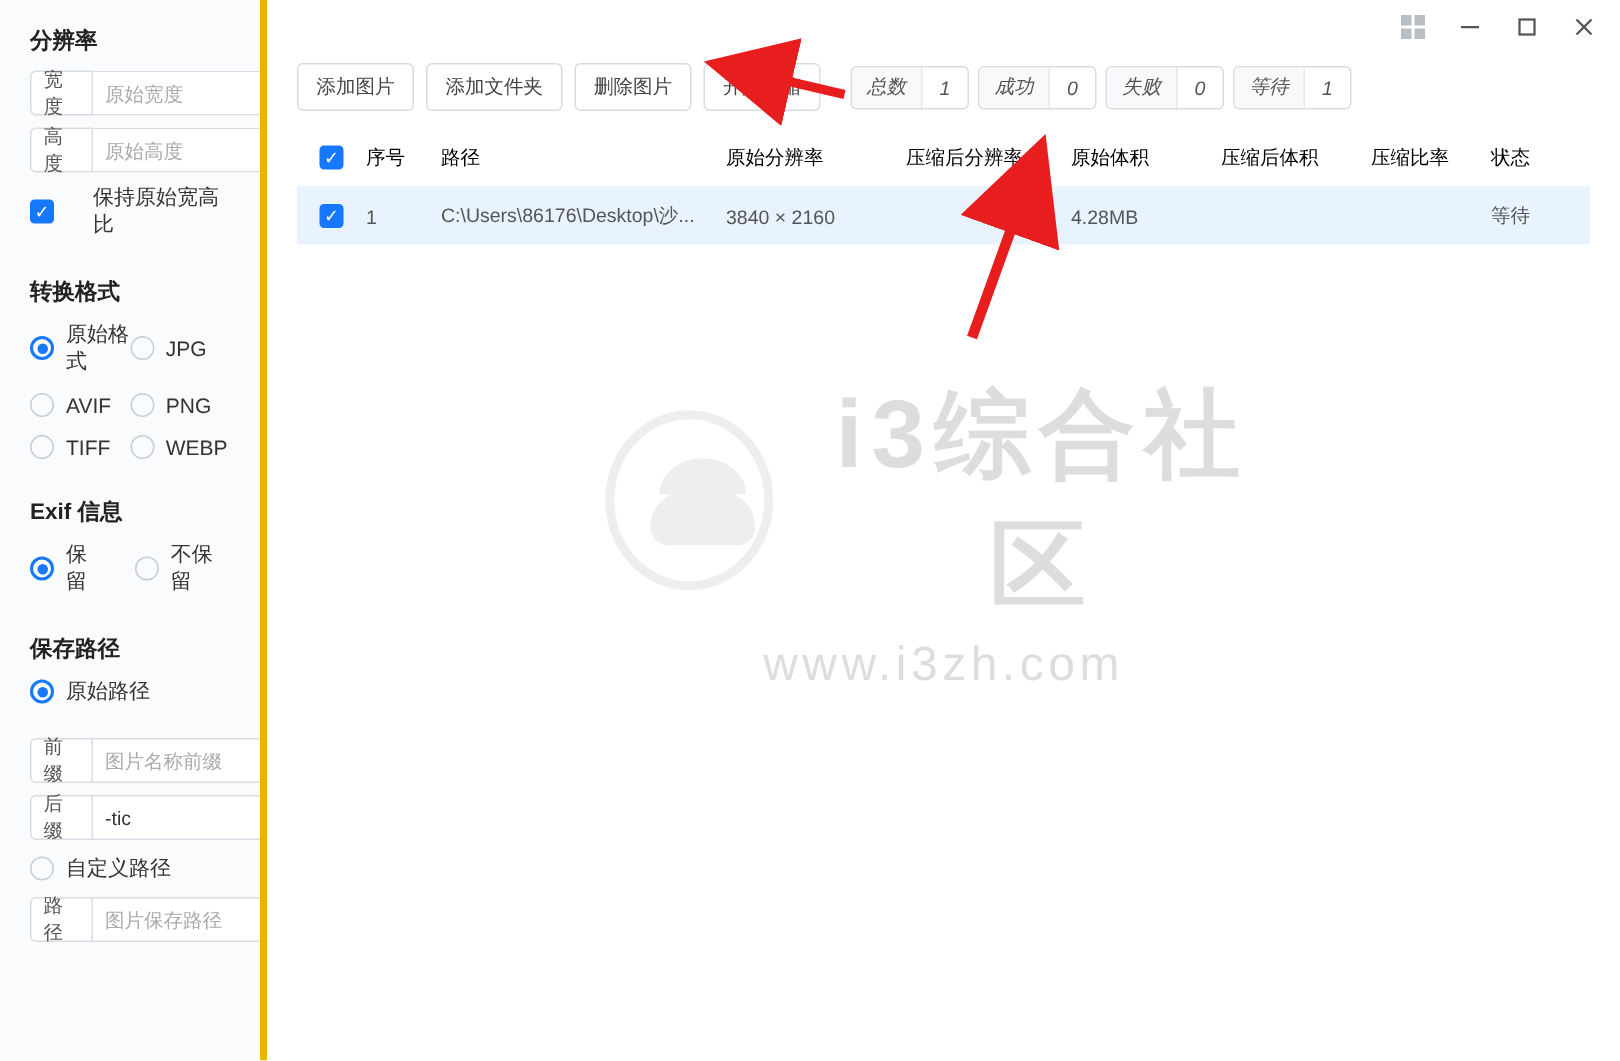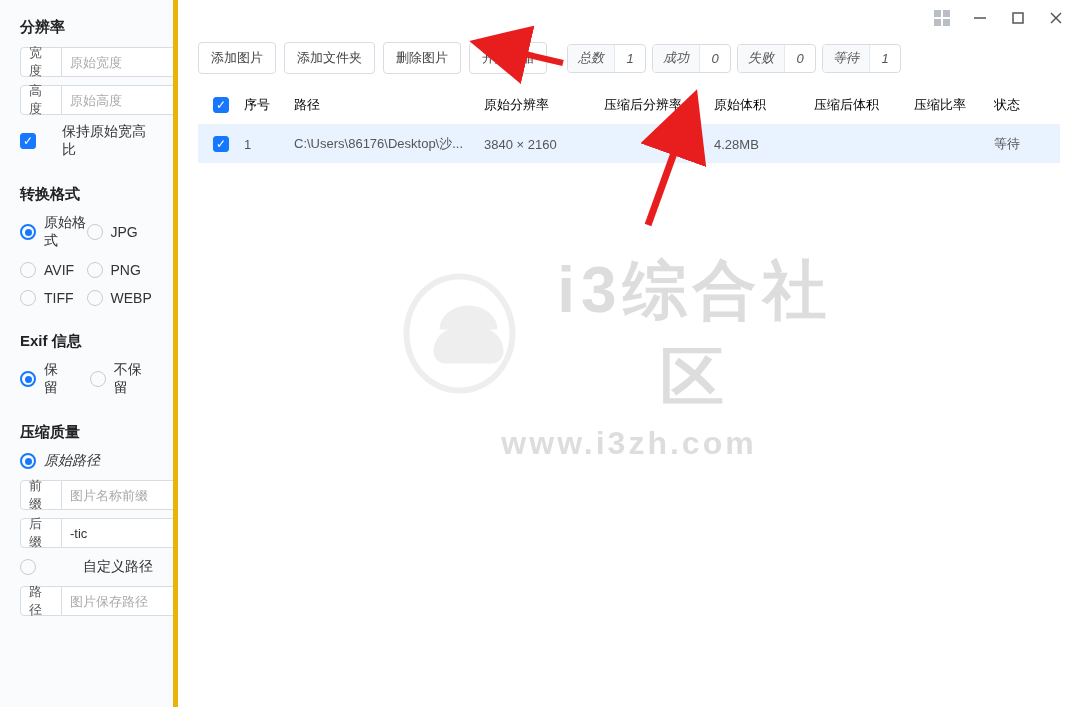--- a/index.html
+++ b/index.html
@@ -252,21 +252,20 @@
   font-weight: 700;
   letter-spacing: 6px;
   display: flex;
   align-items: center;
   justify-content: center;
 }
 .watermark .wm-sub {
   font-size: 32px;
   letter-spacing: 3px;
   margin-top: 4px;
-  font-weight: bold;
 }
 .wm-logo {
   width: 120px;
   height: 120px;
   border: 6px solid #eee;
   border-radius: 50%;
   margin-right: 20px;
   position: relative;
 }
 .wm-logo::before {
@@ -351,34 +350,34 @@
           <span>保留</span>
         </div>
       <div class="radio-row">
           <span class="radio"></span>
           <span>不保留</span>
         </div>
     </div>
   </div>
 
   <div class="section">
-    <div class="section-title">压缩质量</div>
-    <div class="radio-row" style="margin-bottom:10px;font-style:italic;">
+    <div class="section-title">保存路径</div>
+    <div class="radio-row" style="margin-bottom:22px;">
         <span class="radio checked"></span>
         <span>原始路径</span>
       </div>
     <div class="field-row">
       <span class="field-label">前缀</span>
       <input class="field-input" placeholder="图片名称前缀" style="">
     </div>
     <div class="field-row">
       <span class="field-label">后缀</span>
       <input class="field-input" value="-tic" style="">
     </div>
-    <div class="radio-row" style="margin:10px 0;justify-content:space-between;">
+    <div class="radio-row" style="margin:10px 0;">
         <span class="radio"></span>
         <span>自定义路径</span>
       </div>
     <div class="field-row">
       <span class="field-label">路径</span>
       <input class="field-input" placeholder="图片保存路径" style="">
     </div>
   </div>
 
 </div>

